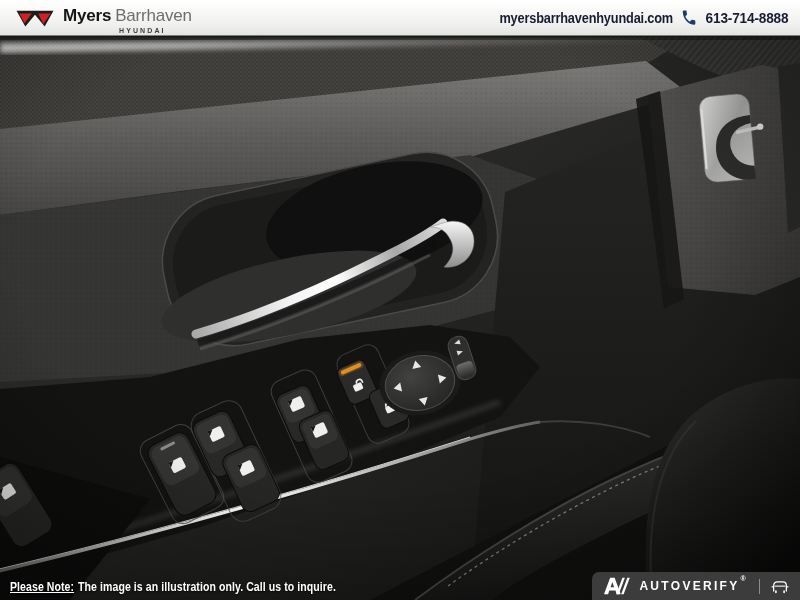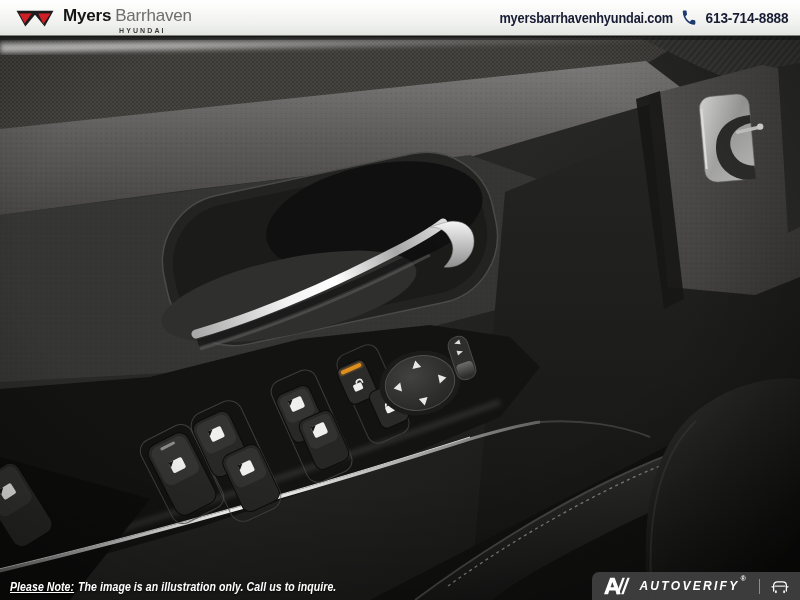--- a/index.html
+++ b/index.html
@@ -18,21 +18,21 @@
   .brand-line1{font-size:17px;color:#6e6e6c;letter-spacing:-0.2px;white-space:nowrap;}
   .brand-line1 .bold{color:#151515;font-weight:700;margin-right:4px;}
   .brand-sub{font-size:7px;font-weight:700;letter-spacing:2.1px;color:#3f3f3d;
              margin-top:3px;margin-left:56px;}
   .contact{display:flex;align-items:center;gap:9px;transform:scaleX(.88);
            transform-origin:right center;}
   .site{font-size:14.5px;font-weight:700;color:#171c33;letter-spacing:-0.2px;}
   .phone-num{font-size:15.5px;font-weight:700;color:#171c33;letter-spacing:-0.2px;}
 
   
-  .photo{position:absolute;top:37px;left:0;width:800px;height:563px;background:#1e1e1e;font-style:italic;}
+  .photo{position:absolute;top:37px;left:0;width:800px;height:563px;background:#1e1e1e;}
   .photo svg.scene{display:block;}
 
   
   .note{position:absolute;left:10px;bottom:6px;color:#ffffff;font-size:13.5px;font-weight:700;
         letter-spacing:.1px;white-space:nowrap;text-shadow:0 1px 2px rgba(0,0,0,.85);
         transform:scaleX(.78);transform-origin:left bottom;z-index:4;}
   .note .ul{text-decoration:underline;margin-right:5px;}
   .badge{position:absolute;right:0;bottom:0;height:28px;box-sizing:border-box;
          background:rgba(62,62,62,.96);border-top-left-radius:7px;
          display:flex;align-items:center;gap:8px;padding:0 10px 0 12px;z-index:4;}

